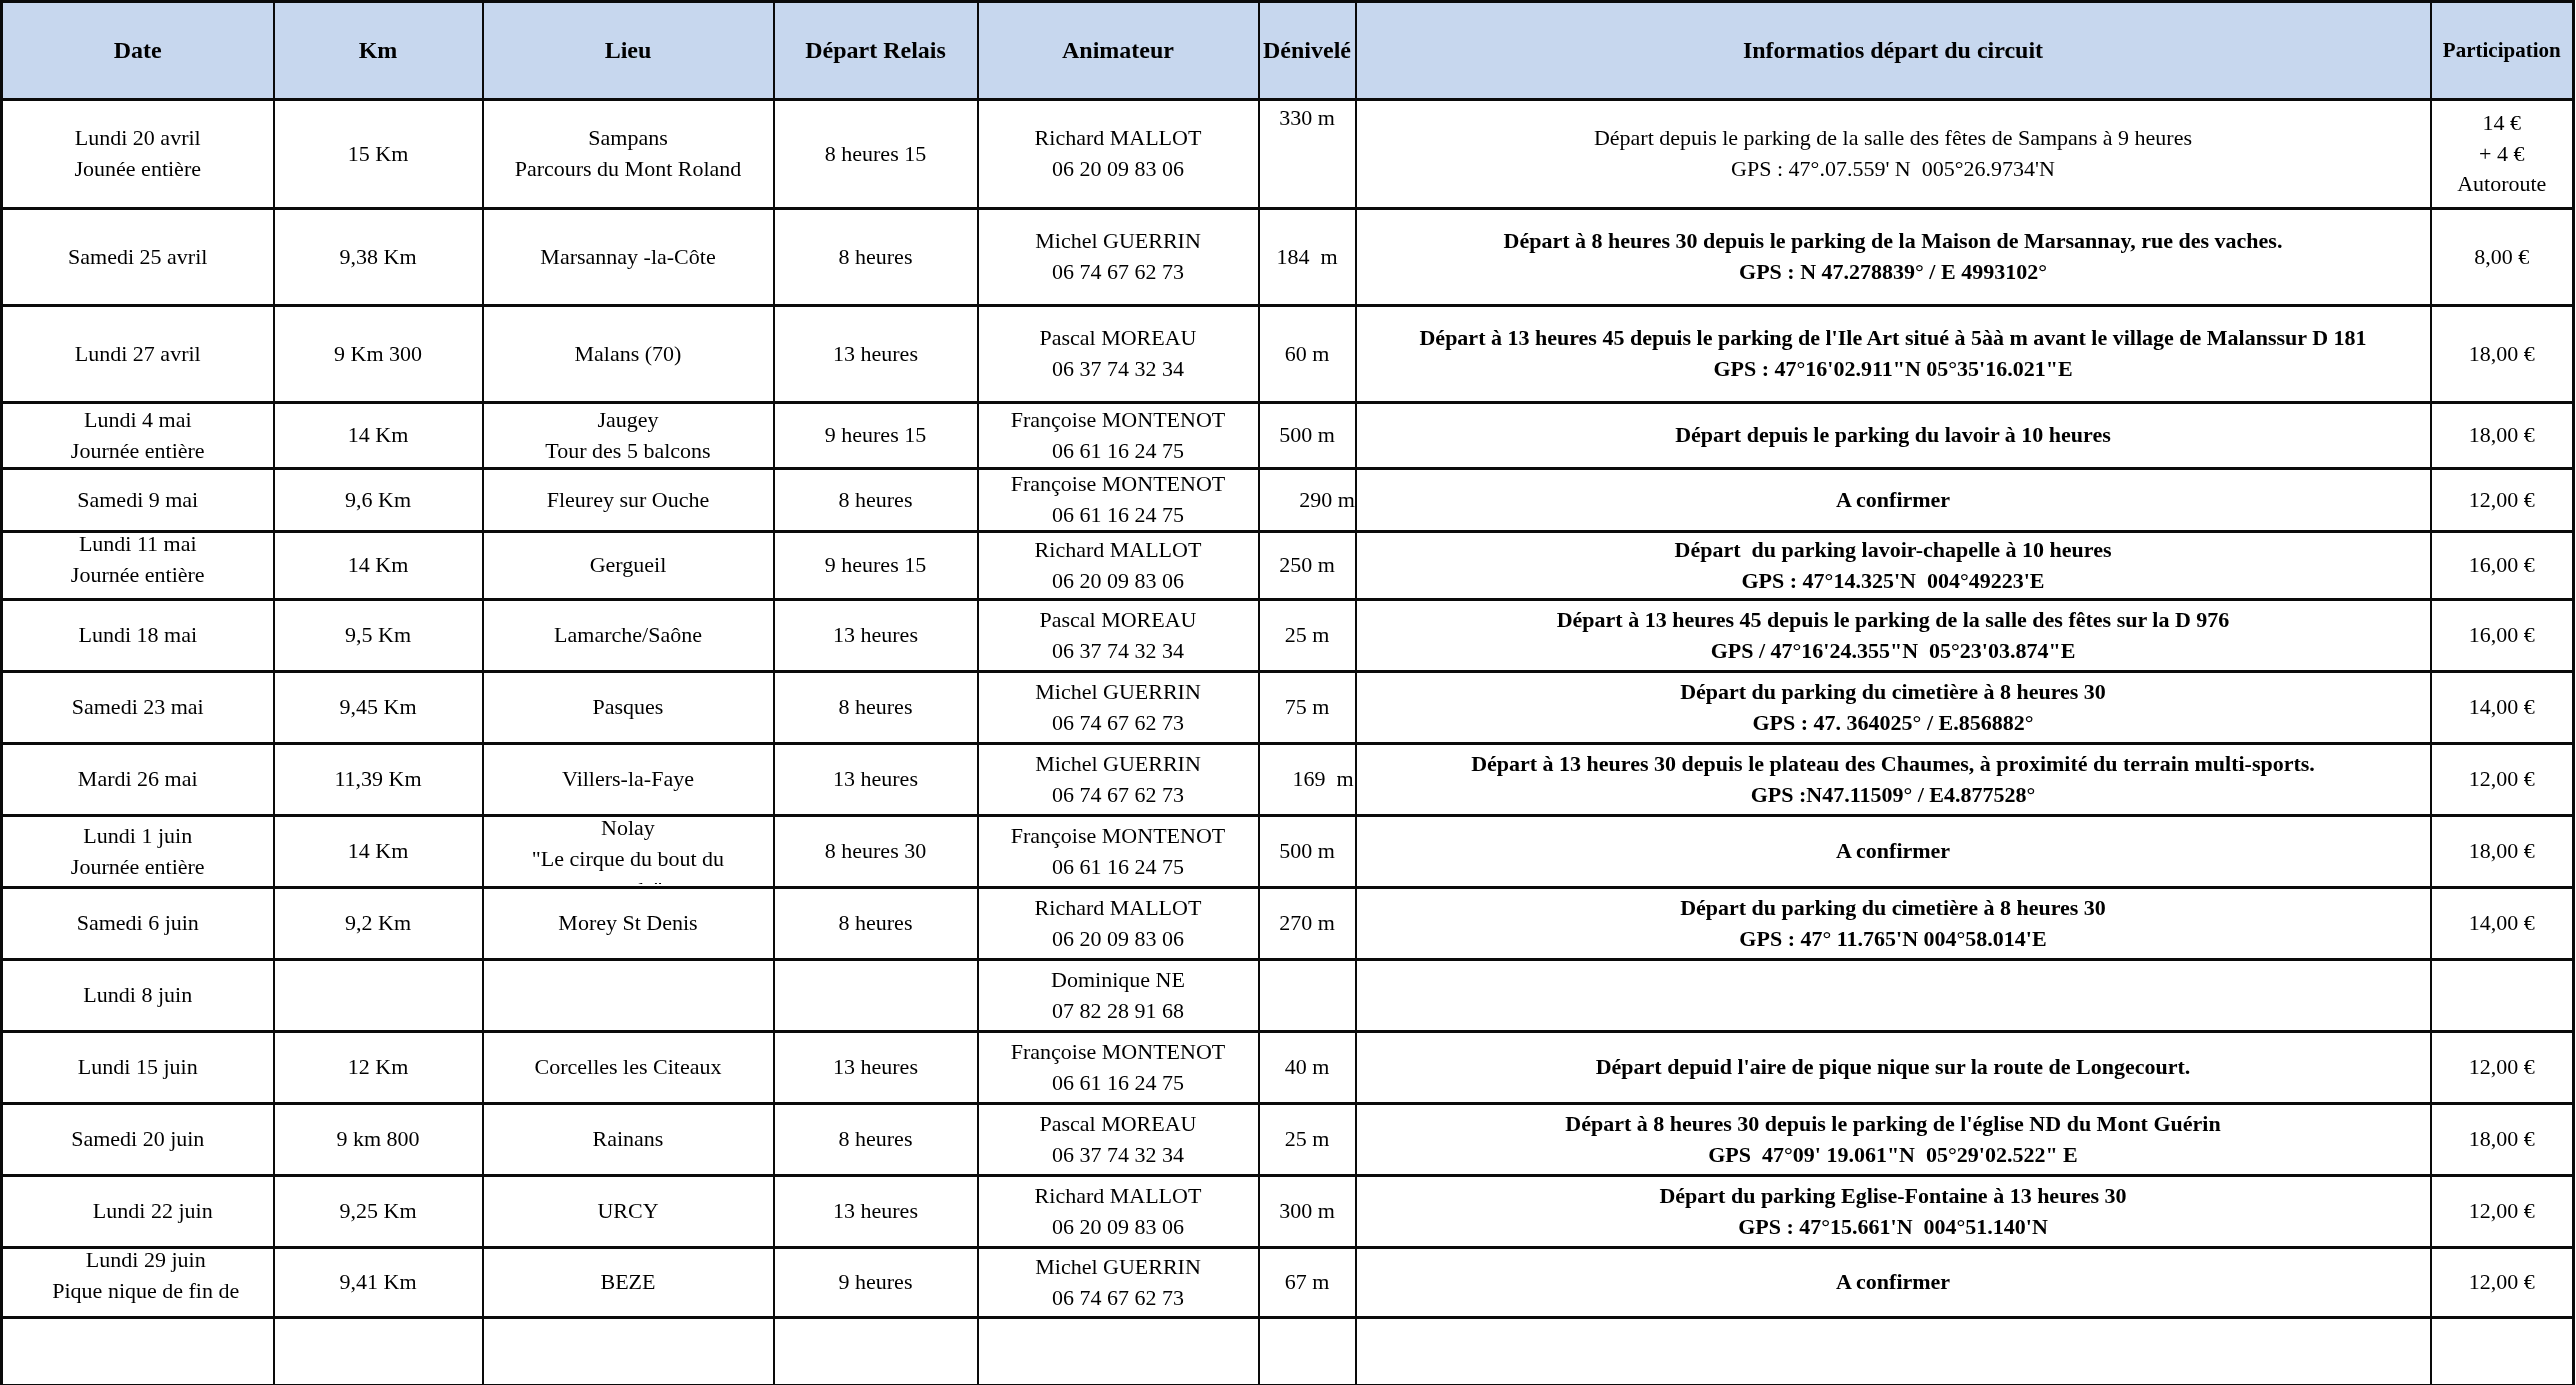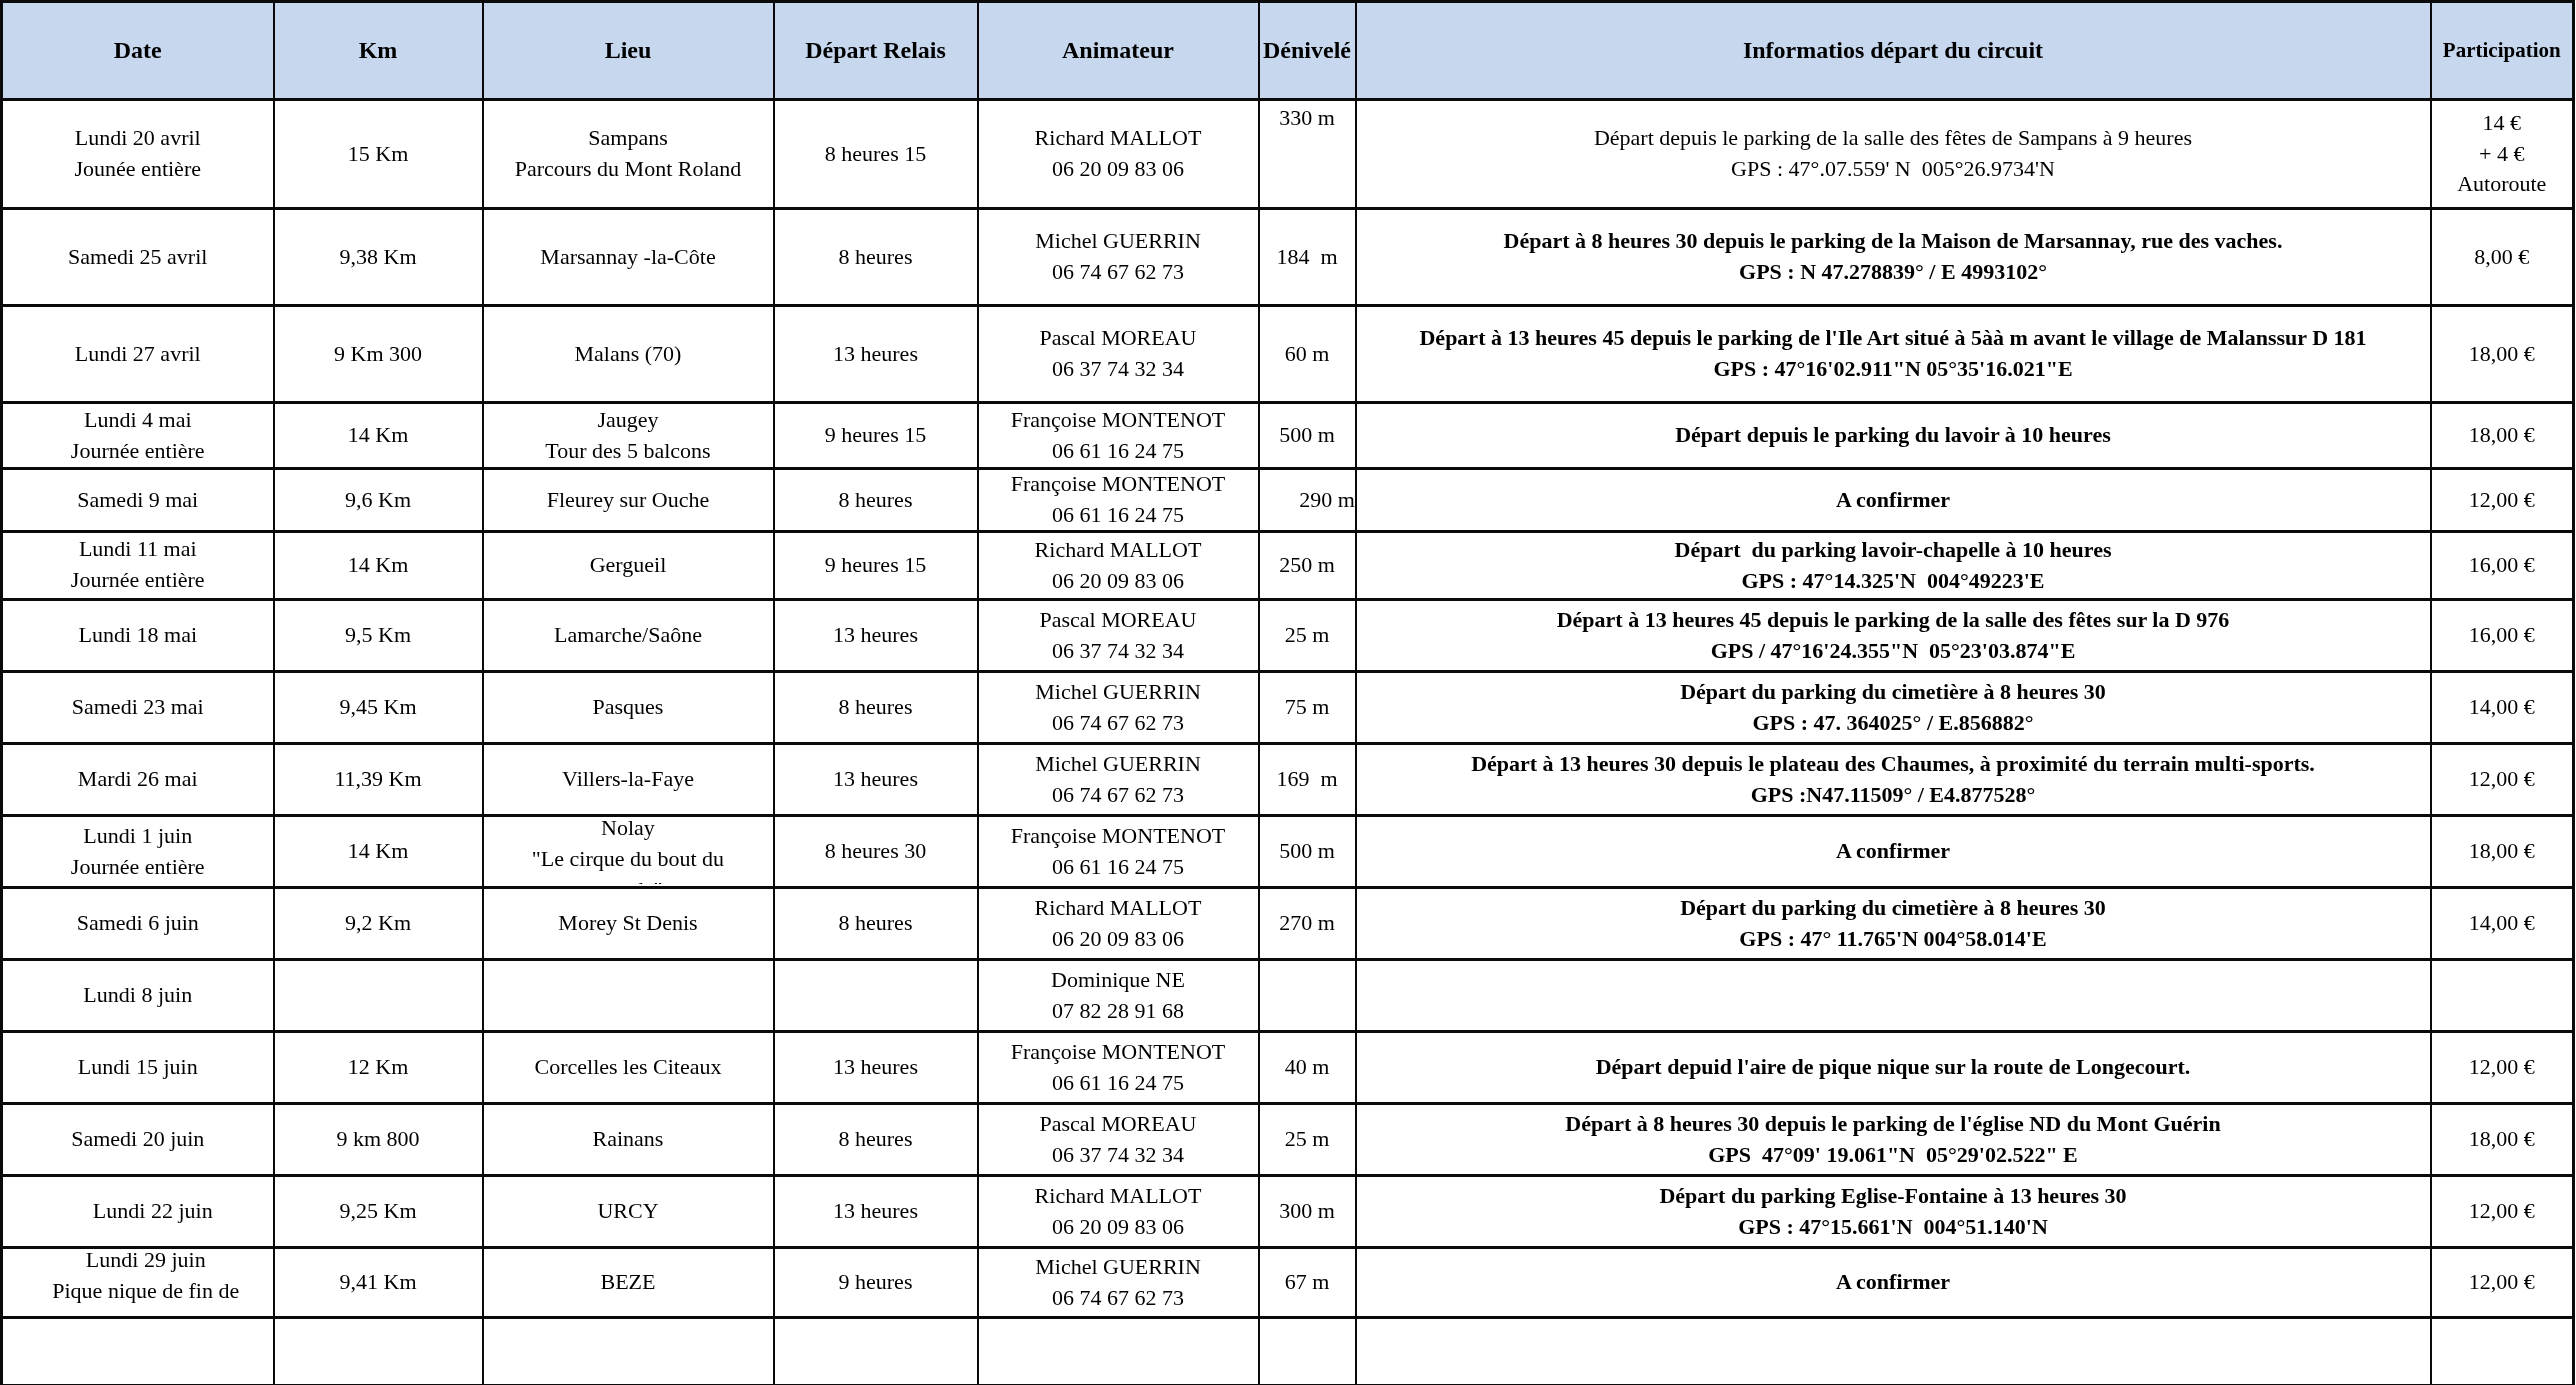--- a/index.html
+++ b/index.html
@@ -41,21 +41,21 @@
     flex-direction: column;
     justify-content: center;
     align-items: center;
     overflow: hidden;
     line-height: 1.4;
     width: 100%;
   }
   .line { white-space: pre-wrap; }
   .bold-info .line { font-weight: bold; }
   .va-top { justify-content: flex-start; }
-  .clip-top { justify-content: flex-end; }
+  .clip-top { justify-content: center; }
   .clip-top .line:first-child { margin-top: -11.4px; }
   .clip-both { justify-content: flex-start; }
   .clip-both .line:first-child { margin-top: -6.1px; }
 </style>
 </head>
 <body>
 
 <table class="sched">
   <colgroup>
     <col style="width:272px">
@@ -458,21 +458,21 @@
             <div class="line">13 heures</div>
           </div>
         </td>
     <td>
           <div class="cw" style="height: 65px;">
             <div class="line">Michel GUERRIN</div>
             <div class="line">06 74 67 62 73</div>
           </div>
         </td>
     <td>
-          <div class="cw" style="height: 65px;">
+          <div class="cw" style="height: 65px; padding-left: 16px;">
             <div class="line">169  m</div>
           </div>
         </td>
     <td class="bold-info">
           <div class="cw" style="height: 65px;">
             <div class="line">Départ à 13 heures 30 depuis le plateau des Chaumes, à proximité du terrain multi-sports.</div>
             <div class="line">GPS :N47.11509° / E4.877528°</div>
           </div>
         </td>
     <td>

